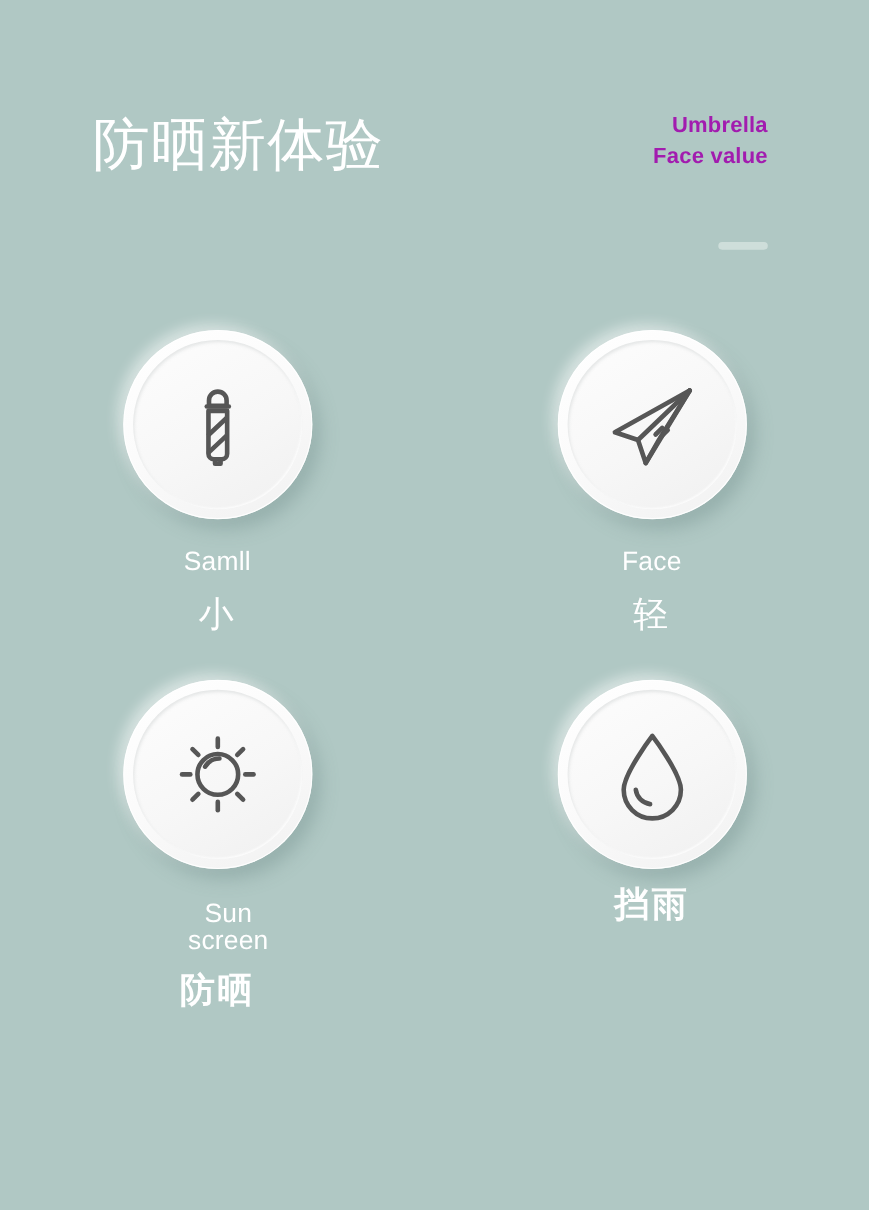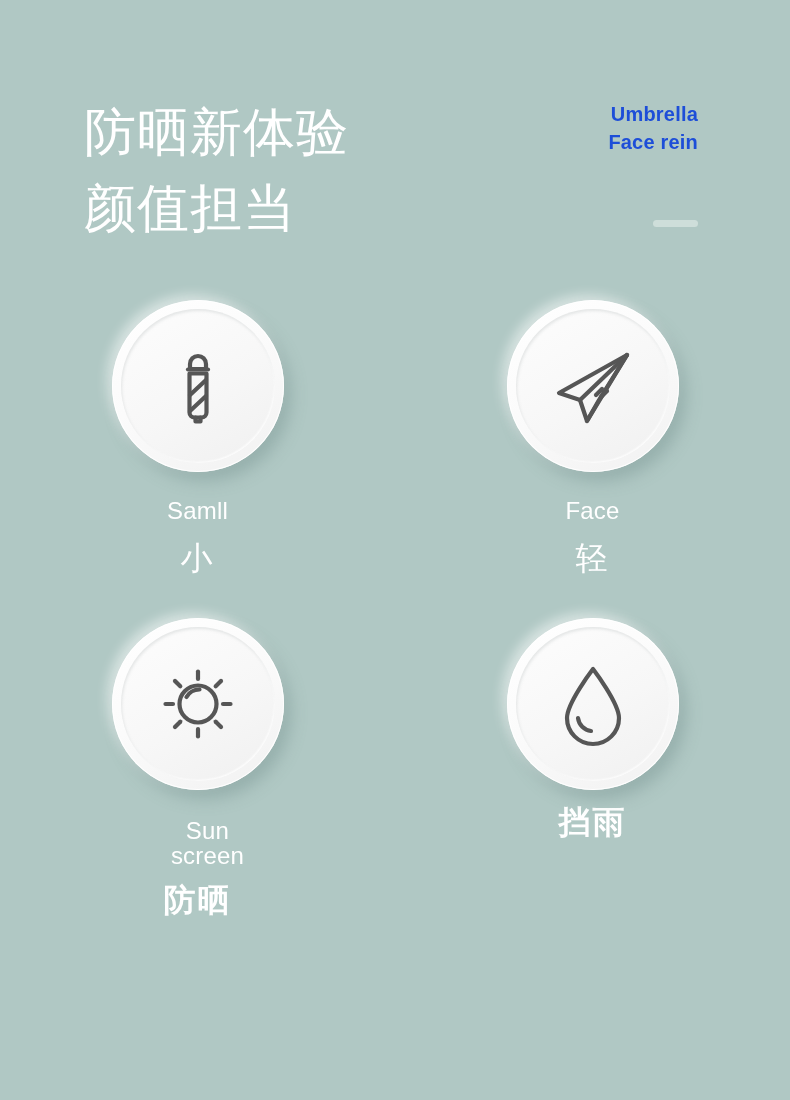--- a/index.html
+++ b/index.html
@@ -43,21 +43,21 @@
     letter-spacing: 1px;
     white-space: nowrap;
   }
   .headline .line { display: block; }
 
   .eyebrow {
     position: absolute;
     right: 92px;
     top: 100px;
     text-align: right;
-    color: #1d4ed8;
+    color: #a21caf;
     font-size: 20px;
     font-weight: bold;
     line-height: 28px;
     letter-spacing: 0.2px;
   }
   .eyebrow .line { display: block; white-space: nowrap; }
 
   .eyebrow-rule {
     position: absolute;
     right: 92px;
@@ -166,26 +166,25 @@
 </style>
 </head>
 <body>
 
 <div class="page">
 
   <div class="header">
 
     <div class="headline">
       <span class="line">防晒新体验</span>
-      <span class="line">颜值担当</span>
     </div>
 
     <div class="eyebrow">
       <span class="line">Umbrella</span>
-      <span class="line">Face rein</span>
+      <span class="line">Face value</span>
     </div>
 
     <div class="eyebrow-rule"></div>
   </div>
 
   <div class="grid">
 
     <div class="row row-1">
 
       <div class="cell">

